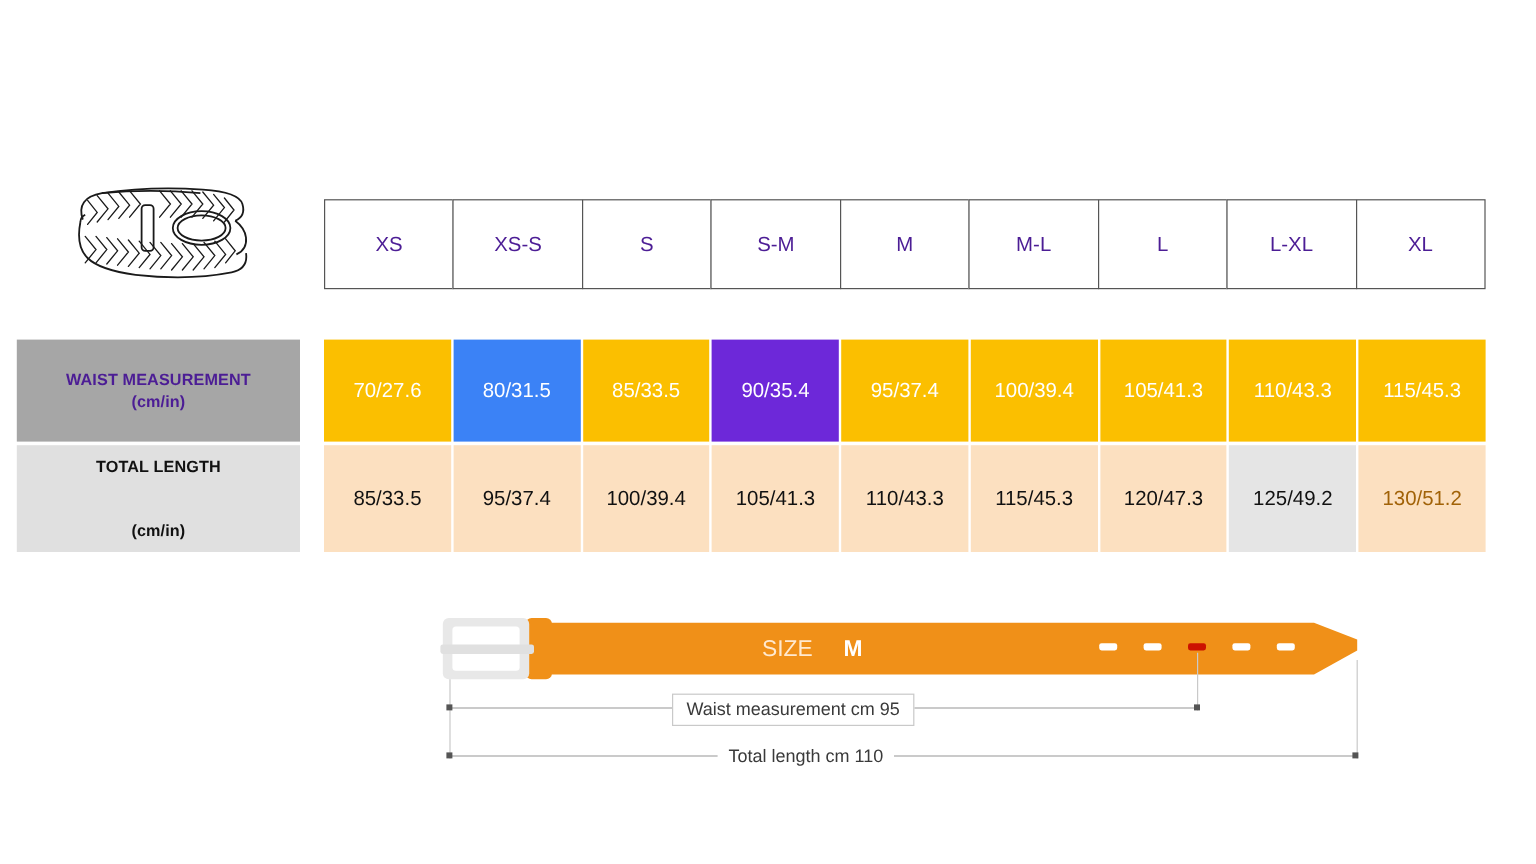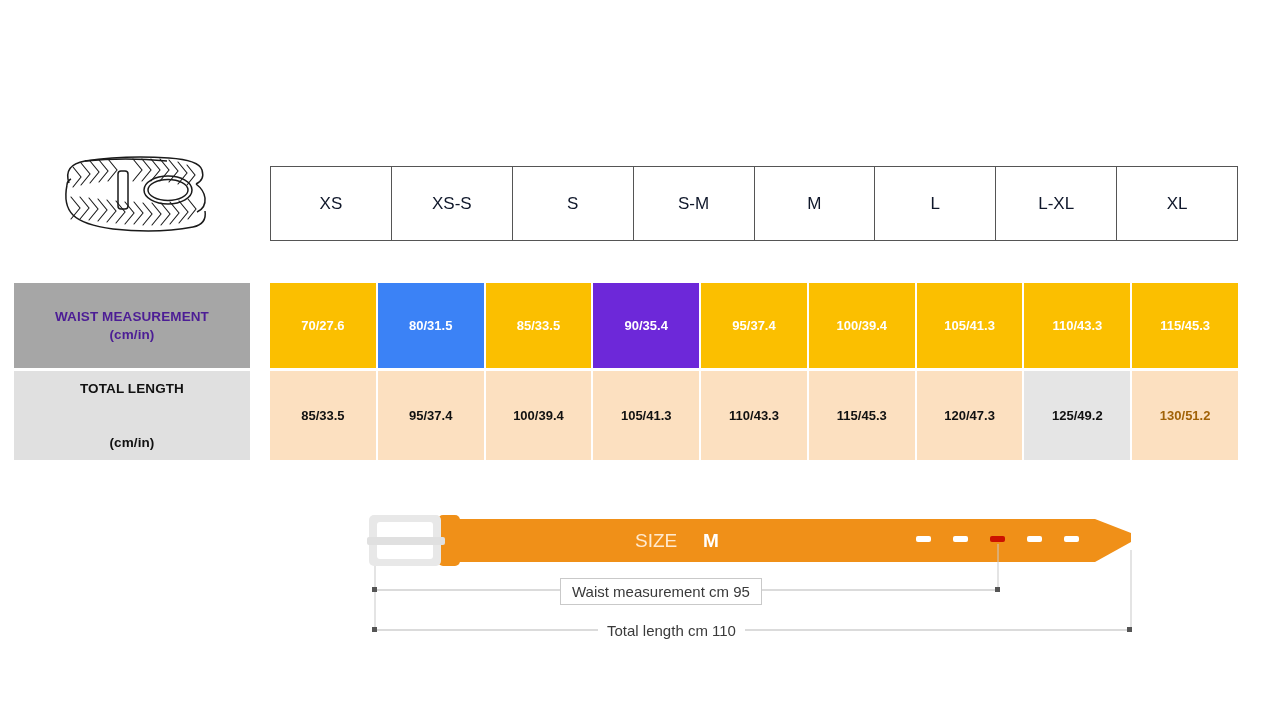--- a/index.html
+++ b/index.html
@@ -12,21 +12,21 @@
 
   
   .belt-icon{position:absolute;left:55px;top:145px;width:160px;height:95px;}
 
   
   .size-table{position:absolute;left:270px;top:138px;width:968px;height:103px;
     display:flex;}
   .size-th{
     flex:1 1 0;border:1px solid #555555;margin-left:-1px;
     display:flex;align-items:center;justify-content:center;
-    font-size:17px;color:#0f172a;background:#ffffff;margin-top:28px;
+    font-size:17px;color:#4c1d95;background:#ffffff;margin-top:28px;
   }
   .size-th:first-child{margin-left:0;}
 
   
   .row{position:absolute;left:14px;display:flex;align-items:stretch;}
   .row-waist{top:283px;height:85px;}
   .row-length{top:371px;height:89px;}
 
   .row-label{
     width:236px;flex:0 0 236px;
@@ -35,21 +35,21 @@
     font-size:13.5px;font-weight:bold;letter-spacing:.1px;
   }
   .row-label .sub{font-weight:bold;}
   .label-waist{background:#a6a6a6;color:#ffffff;}
   .label-length{background:#e0e0e0;color:#111111;}
 
   .cells{display:flex;margin-left:20px;width:968px;}
   .cell{
     flex:1 1 0;margin-right:2px;
     display:flex;align-items:center;justify-content:center;
-    font-size:13px;font-weight:bold;
+    font-size:17px;font-weight:normal;
   }
   .cell:last-child{margin-right:0;}
   .cells-waist .cell{background:#fbbf00;color:#ffffff;}
   .cells-length .cell{background:#fce0c0;color:#111111;}
 
   
   .belt-diagram{position:absolute;left:355px;top:500px;width:800px;height:150px;}
 
   .dim-area{position:absolute;left:355px;top:560px;width:800px;height:90px;}
   .dim-label{
@@ -86,20 +86,21 @@
       </g>
     </svg>
   </div>
 
   <div class="size-table">
     <div class="size-th">XS</div>
     <div class="size-th">XS-S</div>
     <div class="size-th">S</div>
     <div class="size-th">S-M</div>
     <div class="size-th">M</div>
+    <div class="size-th">M-L</div>
     <div class="size-th">L</div>
     <div class="size-th">L-XL</div>
     <div class="size-th">XL</div>
   </div>
 
   <div class="row row-waist">
     <div class="row-label label-waist" style="background: rgb(166, 166, 166); color: #4c1d95;">
       <span>WAIST MEASUREMENT</span>
       <span class="sub">(cm/in)</span>
     </div>

